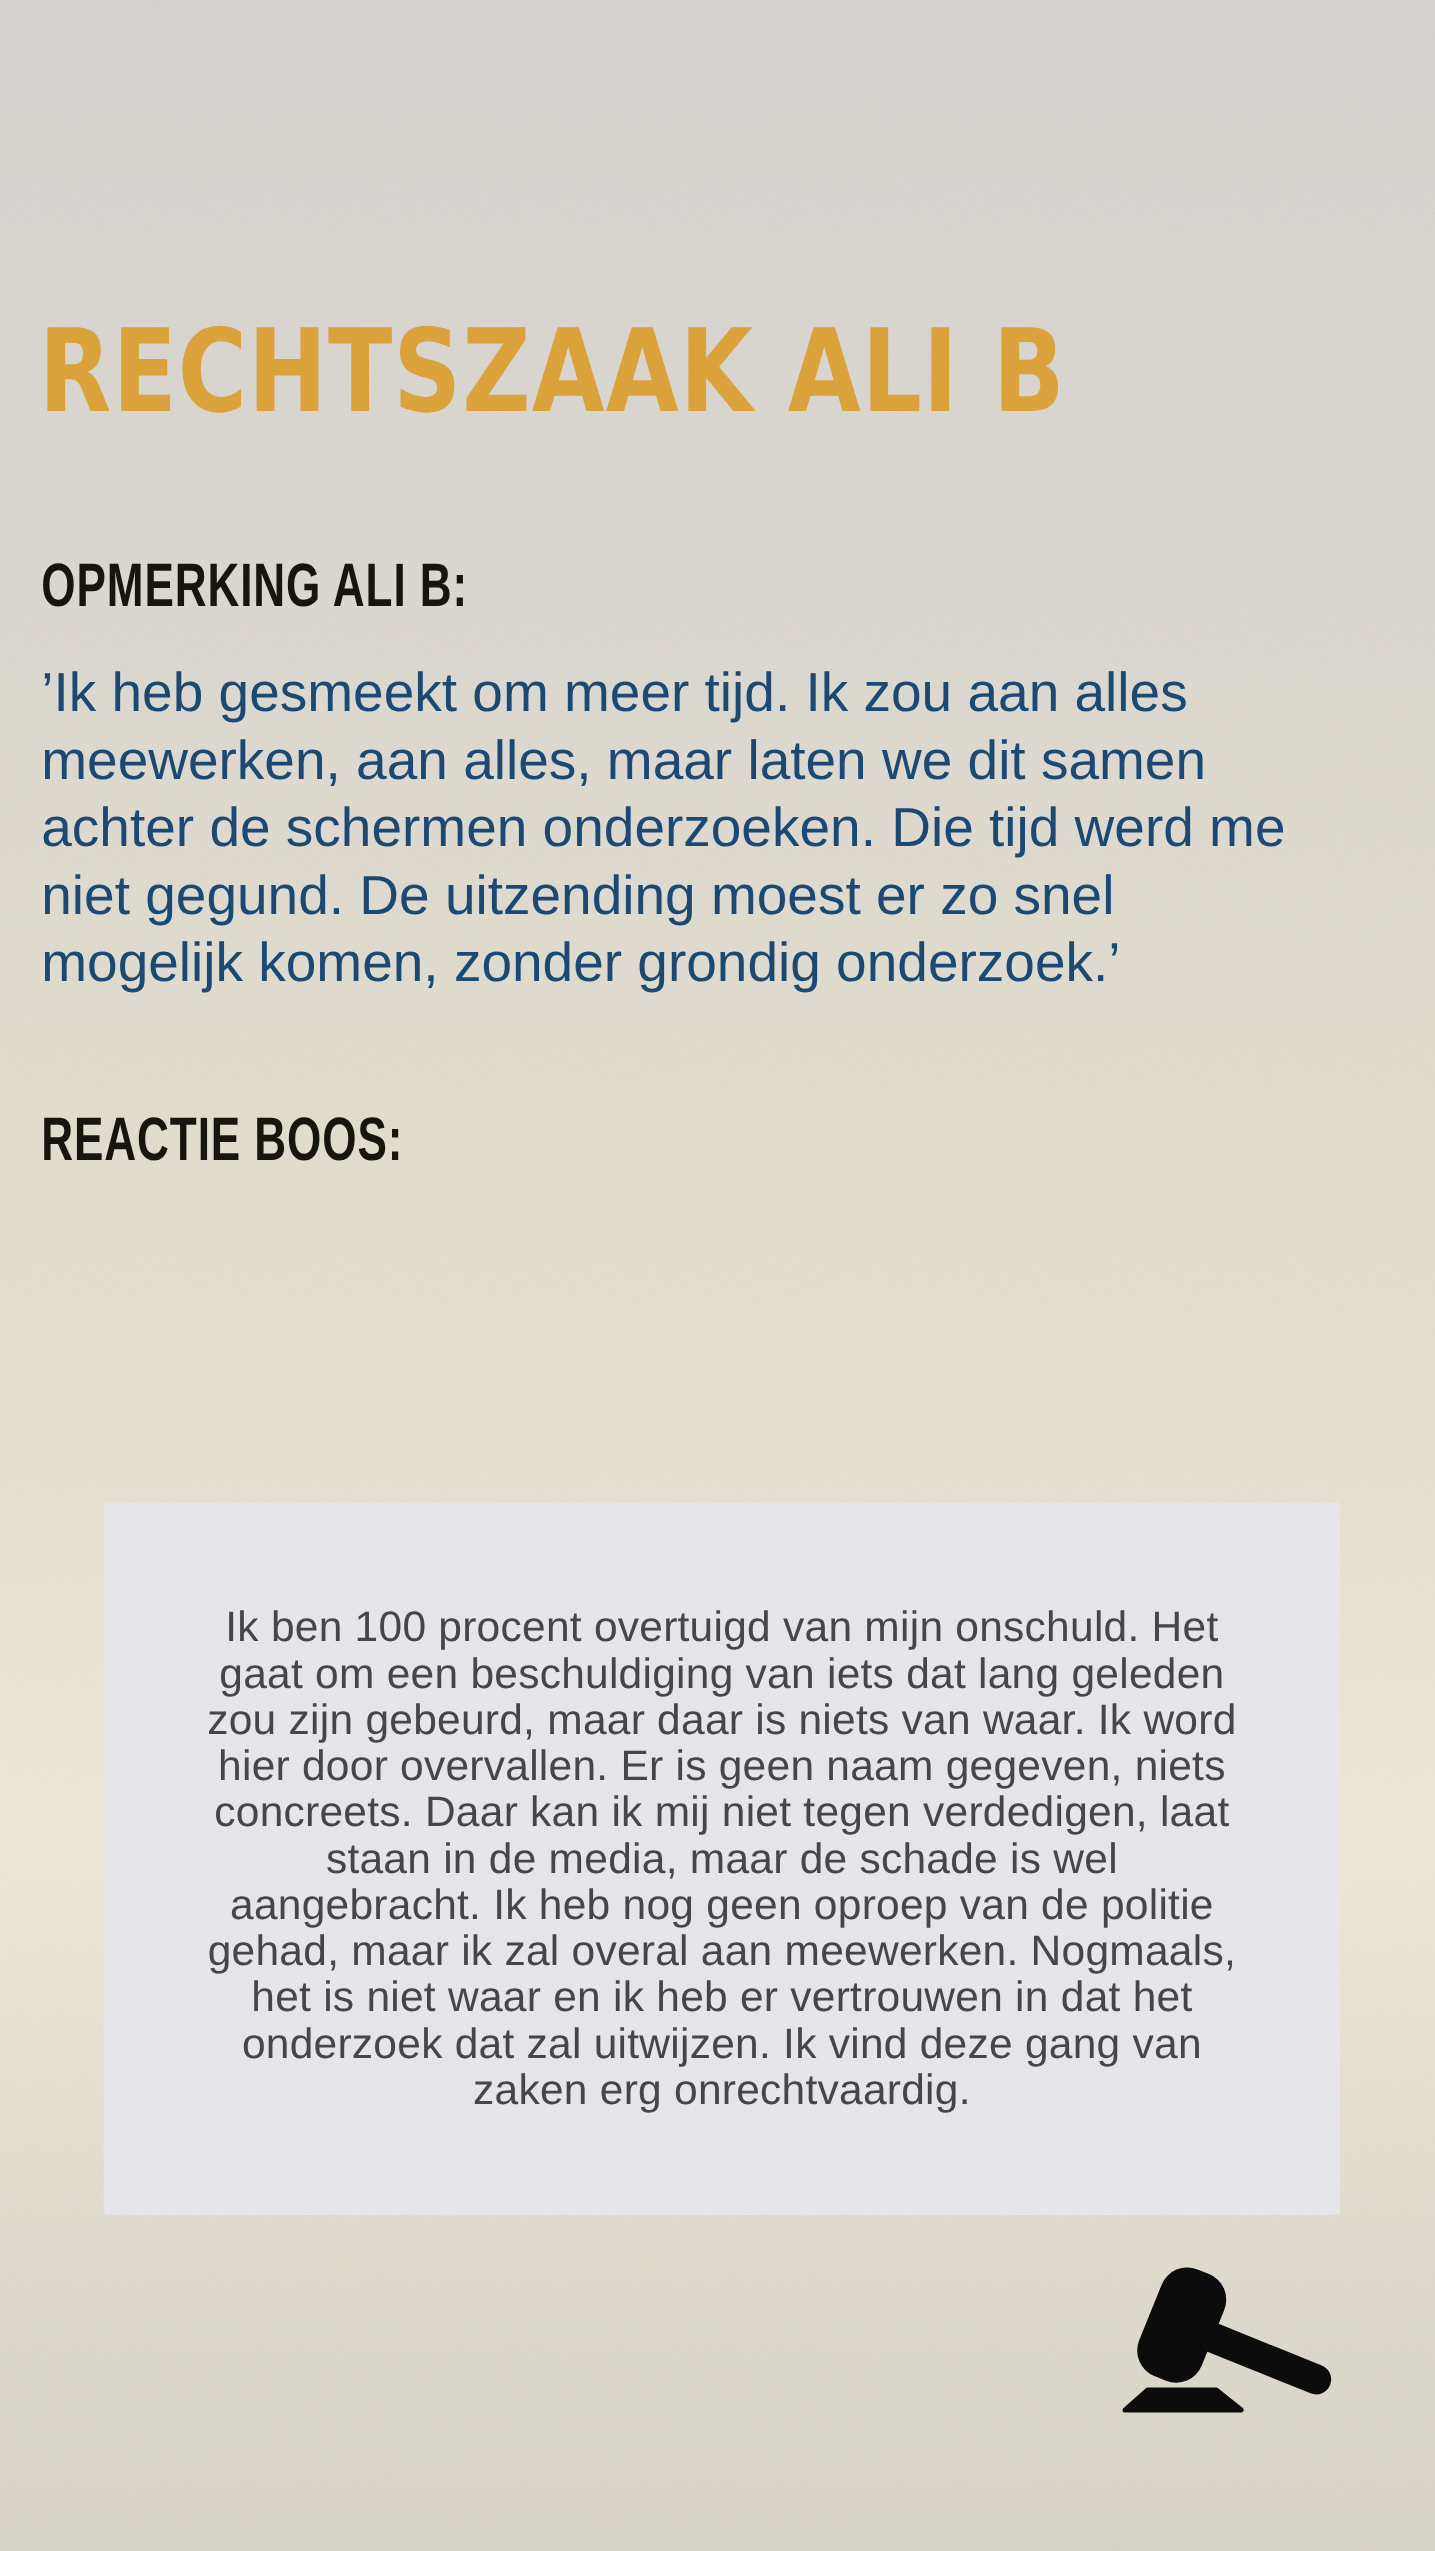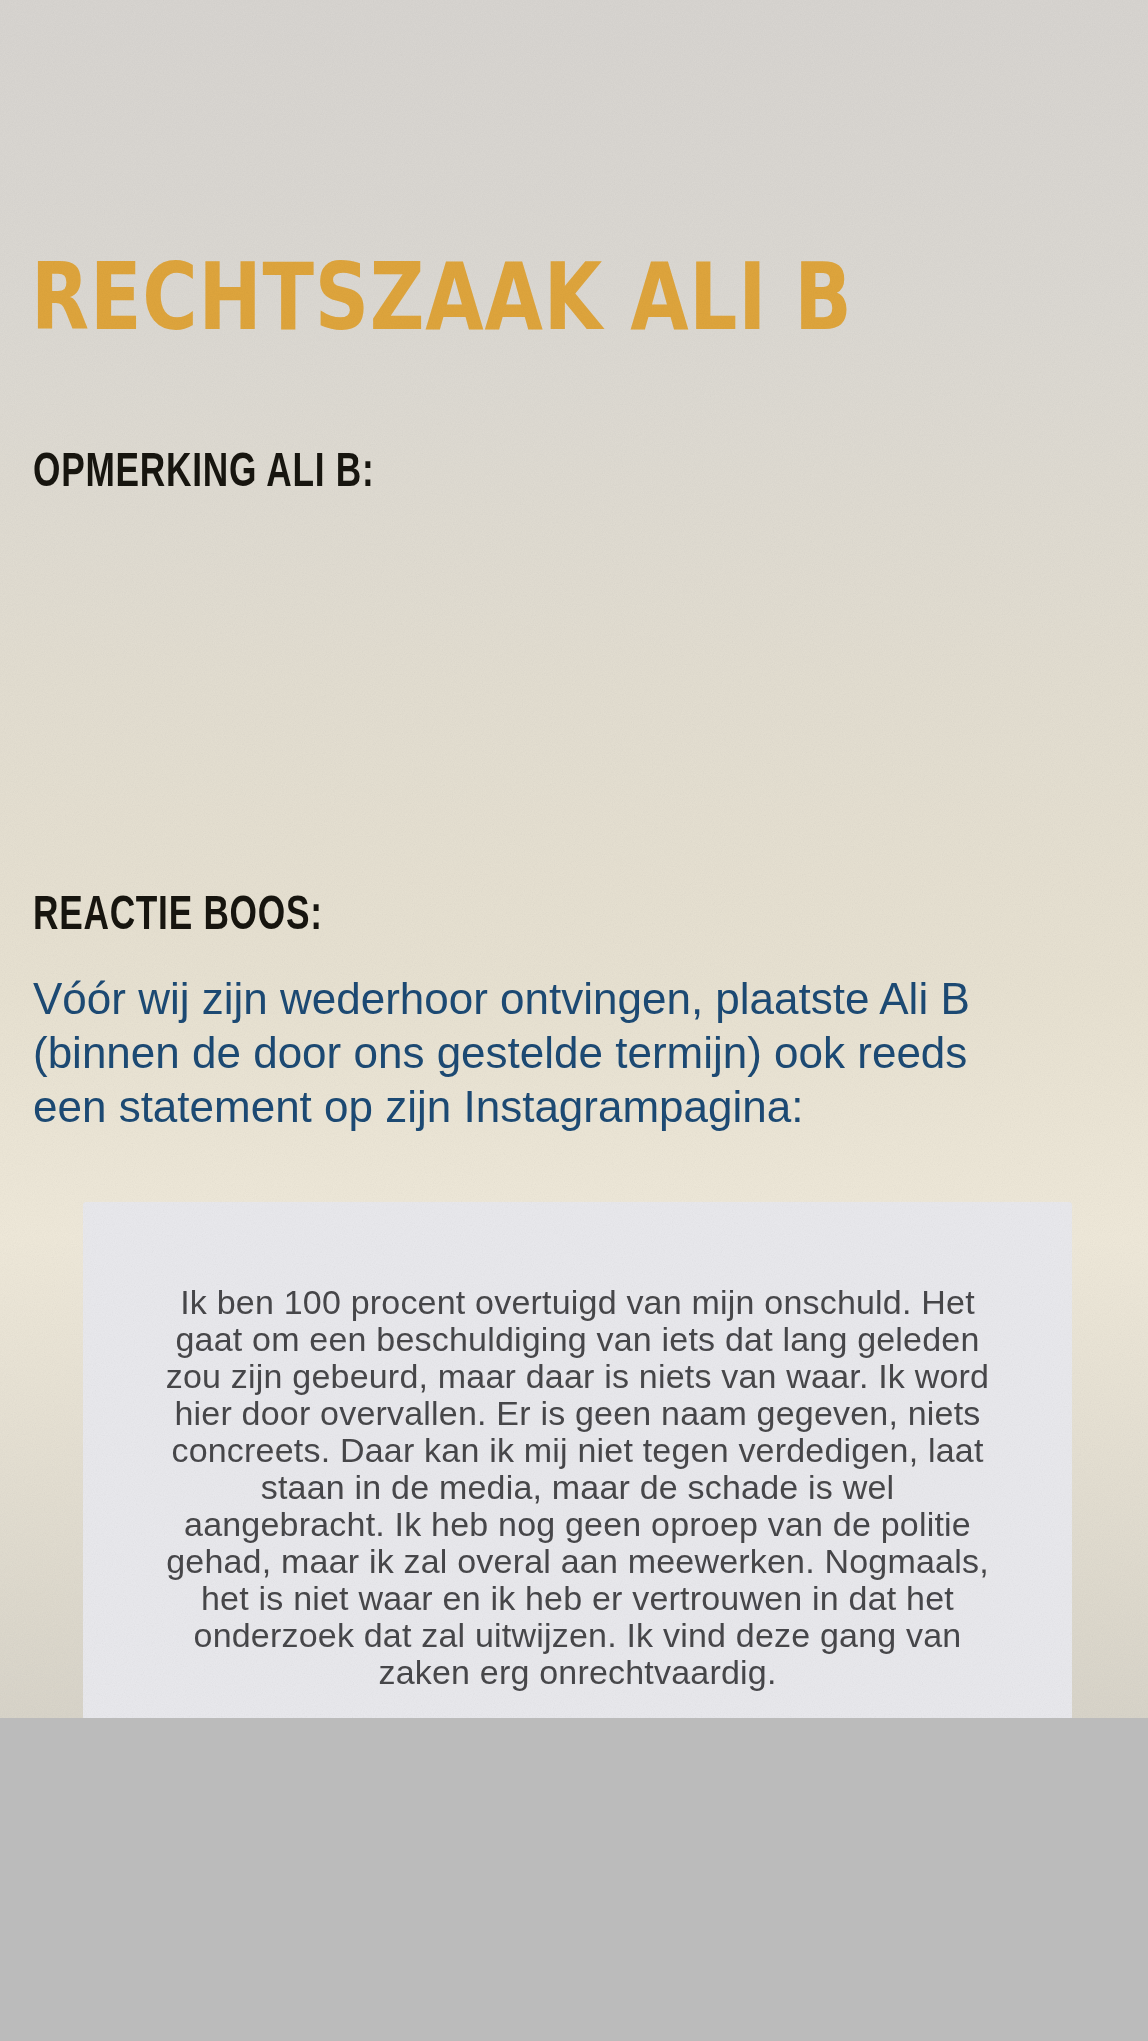--- a/index.html
+++ b/index.html
@@ -1,18 +1,18 @@
 <!DOCTYPE html>
 <html style="--title: #dfa53c; --heading: #17150f; --quote: #1c4a74; --statement-bg: #e9e9ed; --statement-text: #47474a; --bg-top: #d8d5d1; --bg-mid: #e8e2d2; --bg-bottom: #d9d5ca; --gavel: #0c0c0c;"><head>
 <meta charset="utf-8">
 <style>
   html,body { margin:0; padding:0; background:#bbb; }
   .canvas {
     position:relative;
-    width:1148px; height:1718px;
+    width:1148px; height:2041px;
     margin:0 auto;
     overflow:hidden;
     background:linear-gradient(180deg,
       var(--bg-top) 0%,
       #dcd9d3 18%,
       #e3ded1 40%,
       var(--bg-mid) 58%,
       #efe9da 72%,
       #e4dfd2 86%,
       var(--bg-bottom) 100%);
@@ -81,25 +81,27 @@
   }
 </style>
 </head>
 <body>
 
 <div class="canvas">
 
   <h1 class="title">RECHTSZAAK ALI B</h1>
 
   <h2 class="section-heading heading-1">OPMERKING ALI B:</h2>
+  <p class="quote quote-1">’Ik heb gesmeekt om meer tijd. Ik zou aan alles
+meewerken, aan alles, maar laten we dit samen
+achter de schermen onderzoeken. Die tijd werd me
+niet gegund. De uitzending moest er zo snel
+mogelijk komen, zonder grondig onderzoek.’</p>
 
   <h2 class="section-heading heading-2">REACTIE BOOS:</h2>
-  <p class="quote quote-2">Vóór wij zijn wederhoor ontvingen, plaatste Ali B
-(binnen de door ons gestelde termijn) ook reeds
-een statement op zijn Instagrampagina:</p>
 
   <div class="statement-box">
     <p class="statement-text">Ik ben 100 procent overtuigd van mijn onschuld. Het
 gaat om een beschuldiging van iets dat lang geleden
 zou zijn gebeurd, maar daar is niets van waar. Ik word
 hier door overvallen. Er is geen naam gegeven, niets
 concreets. Daar kan ik mij niet tegen verdedigen, laat
 staan in de media, maar de schade is wel
 aangebracht. Ik heb nog geen oproep van de politie
 gehad, maar ik zal overal aan meewerken. Nogmaals,

